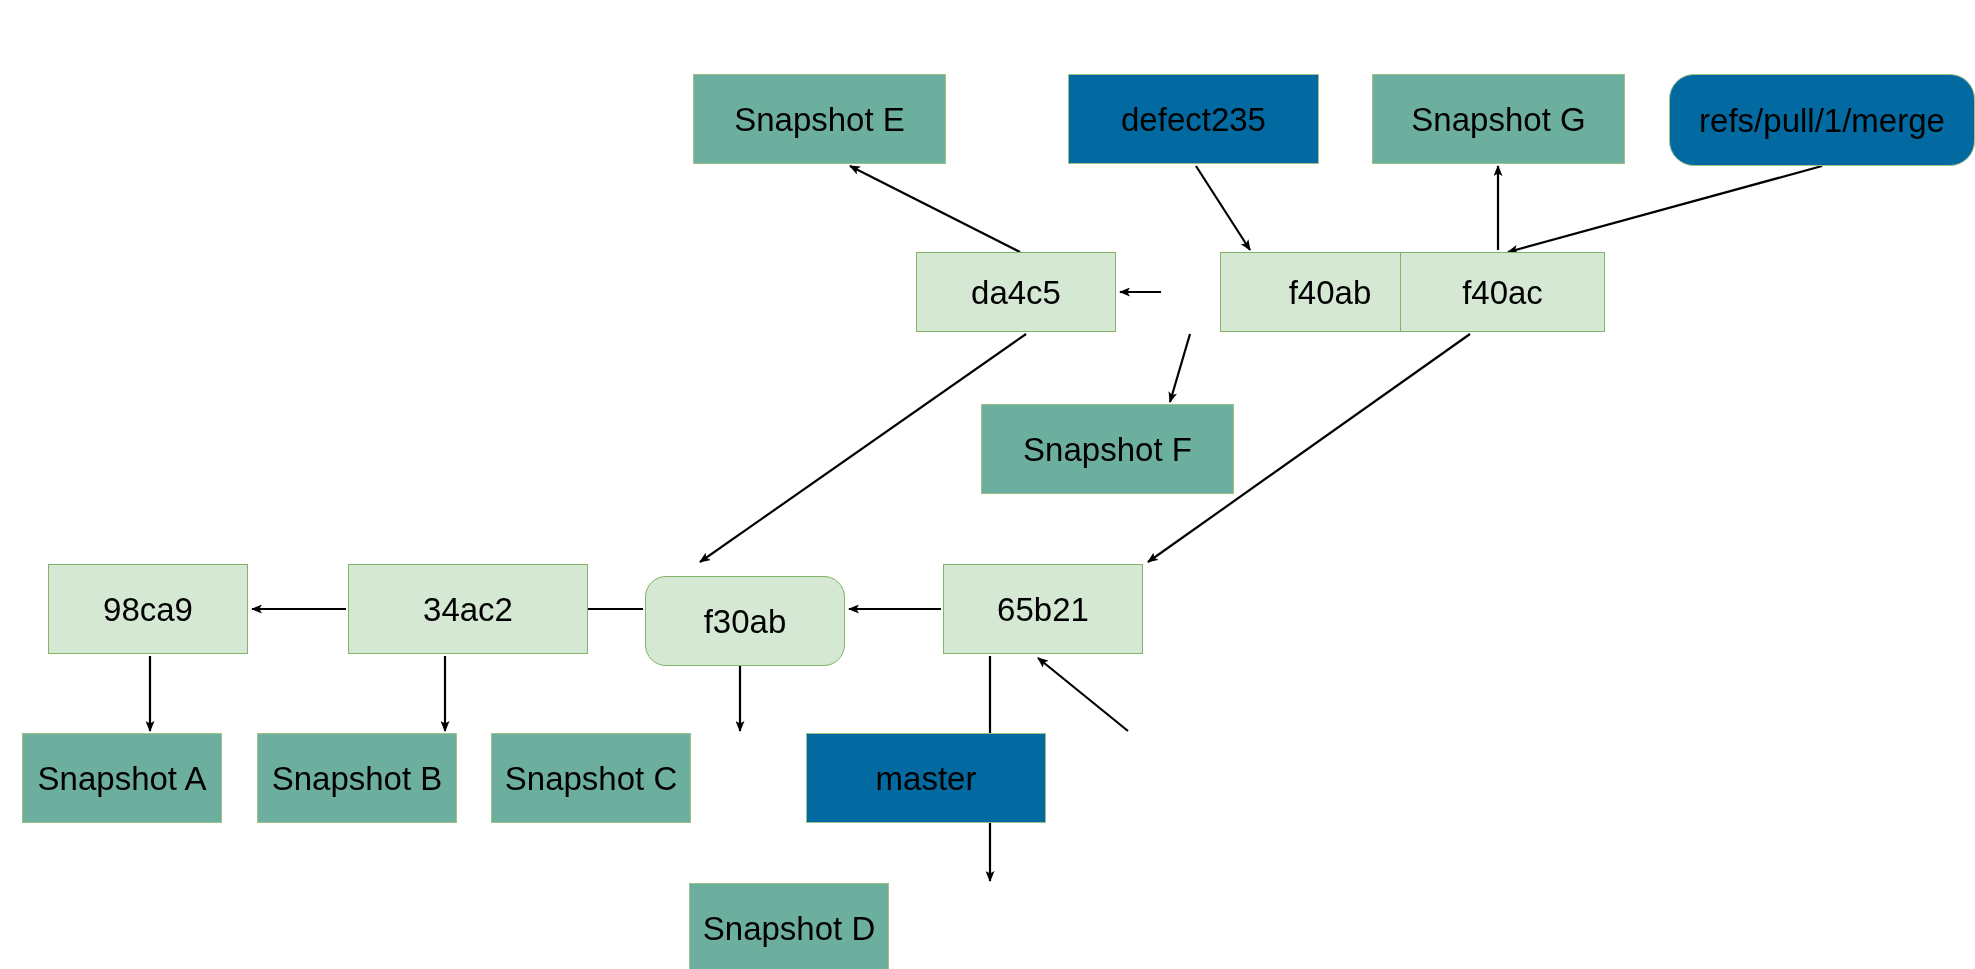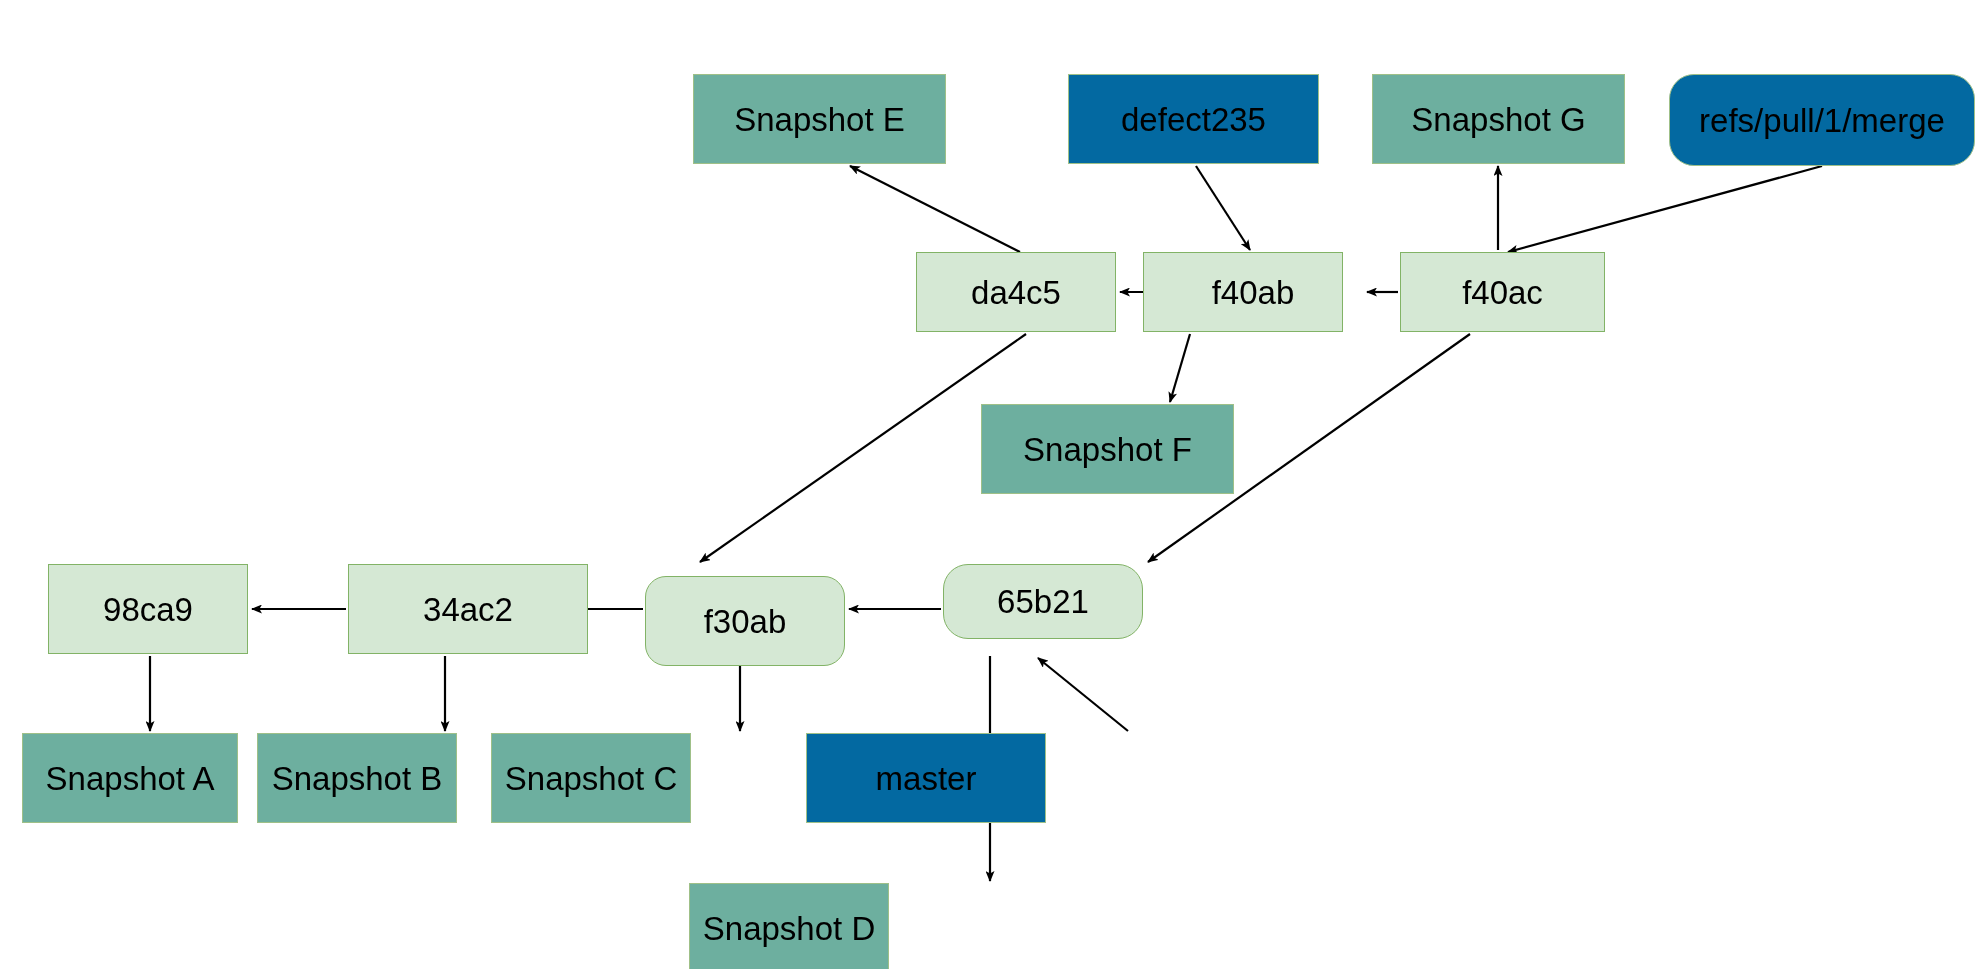--- a/index.html
+++ b/index.html
@@ -96,27 +96,27 @@
         <line x1="1128" y1="705" x2="1038" y2="632" class="edge-line" marker-end="url(#arrowhead)"></line>
       </g>
   </svg>
 
   <div id="nodes-layer">
       <div class="node-box node-snapshot" style="left: 693px; top: 48px; width: 253px; height: 90px;">Snapshot E</div>
       <div class="node-box node-ref" style="left: 1068px; top: 48px; width: 251px; height: 90px;">defect235</div>
       <div class="node-box node-snapshot" style="left: 1372px; top: 48px; width: 253px; height: 90px;">Snapshot G</div>
       <div class="node-box node-ref" style="left: 1669px; top: 48px; width: 306px; height: 92px; border-radius: 25px;">refs/pull/1/merge</div>
       <div class="node-box node-commit" style="left: 916px; top: 226px; width: 200px; height: 80px; text-align: right;">da4c5</div>
-      <div class="node-box node-commit" style="left: 1143px; top: 226px; width: 200px; height: 80px; padding-left: 20px;">f40ab</div>
+      <div class="node-box node-commit" style="left: 1220px; top: 226px; width: 200px; height: 80px; padding-left: 20px;">f40ab</div>
       <div class="node-box node-commit" style="left: 1400px; top: 226px; width: 205px; height: 80px;">f40ac</div>
       <div class="node-box node-snapshot" style="left: 981px; top: 378px; width: 253px; height: 90px;">Snapshot F</div>
       <div class="node-box node-commit" style="left: 48px; top: 538px; width: 200px; height: 90px;">98ca9</div>
       <div class="node-box node-commit" style="left: 348px; top: 538px; width: 240px; height: 90px;">34ac2</div>
       <div class="node-box node-commit" style="left: 645px; top: 550px; width: 200px; height: 90px; border-radius: 21px;">f30ab</div>
-      <div class="node-box node-commit" style="left: 943px; top: 538px; width: 200px; height: 75px; border-radius: 25px;">65b21</div>
-      <div class="node-box node-snapshot" style="left: 22px; top: 707px; width: 216px; height: 90px;">Snapshot A</div>
+      <div class="node-box node-commit" style="left: 943px; top: 538px; width: 200px; height: 90px;">65b21</div>
+      <div class="node-box node-snapshot" style="left: 22px; top: 707px; width: 200px; height: 90px;">Snapshot A</div>
       <div class="node-box node-snapshot" style="left: 257px; top: 707px; width: 200px; height: 90px;">Snapshot B</div>
       <div class="node-box node-snapshot" style="left: 491px; top: 707px; width: 200px; height: 90px;">Snapshot C</div>
       <div class="node-box node-ref" style="left: 806px; top: 707px; width: 240px; height: 90px;">master</div>
       <div class="node-box node-snapshot" style="left: 689px; top: 857px; width: 200px; height: 90px;">Snapshot D</div>
     </div>
 
 </div>
 
 </body></html>

